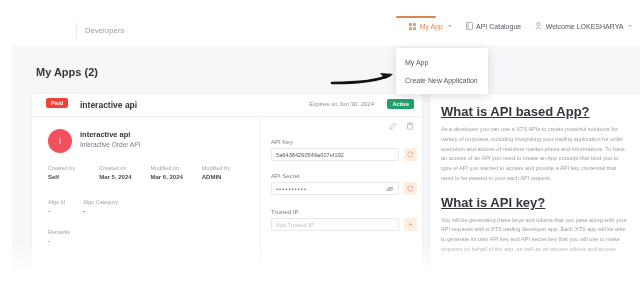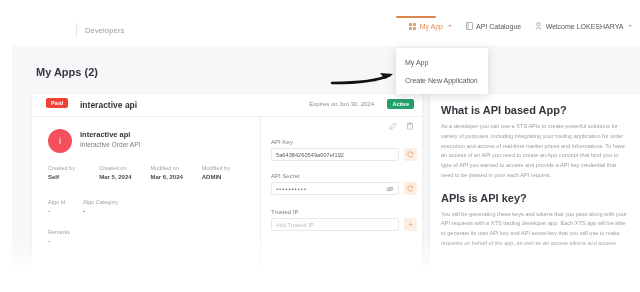--- a/index.html
+++ b/index.html
@@ -309,24 +309,25 @@
     width: 210px;
     height: 200px;
     background: #ffffff;
     border-radius: 3px;
     box-shadow: 0 1px 4px rgba(40,40,60,.07);
     padding: 10px 11px 0 11px;
     box-sizing: border-box;
     overflow: hidden;
   }
   .info-h {
-    font-size: 11px;
+    font-size: 13px;
     font-weight: bold;
     color: #35353e;
     margin: 0 0 6px 0;
+    text-decoration: underline;
   }
   .info-p {
     font-size: 5.6px;
     line-height: 1.75;
     color: #9d9da8;
     margin: 0 0 11px 0;
     text-align: left;
   }
 
   
@@ -513,21 +514,21 @@
             </div>
           </div>
 
         </div>
       </div>
     </div>
 
     <div class="infopanel">
       <h3 class="info-h">What is API based App?</h3>
       <p class="info-p">As a developer you can use a XTS APIs to create powerful solutions for variety of purposes, including integrating your trading application for order execution and access of real-time market prices and informations. To have an access of an API you need to create an App concept that bind you to type of API you wanted to access and provide a API key credential that need to be passed in your each API request.</p>
-      <h3 class="info-h">APIs is API key?</h3>
+      <h3 class="info-h">What is API key?</h3>
       <p class="info-p">You will be generating these keys and tokens that you pass along with your API requests with a XTS trading developer app. Each XTS app will be able to generate its own API key and API secret key that you will use to make requests on behalf of the app, as well as an access tokens and access</p>
     </div>
 
   </div>
 
   <div class="left-gutter"></div>
 
   <div class="dropdown">
     <div class="dd-item">My App</div>
     <div class="dd-item">Create New Application</div>

